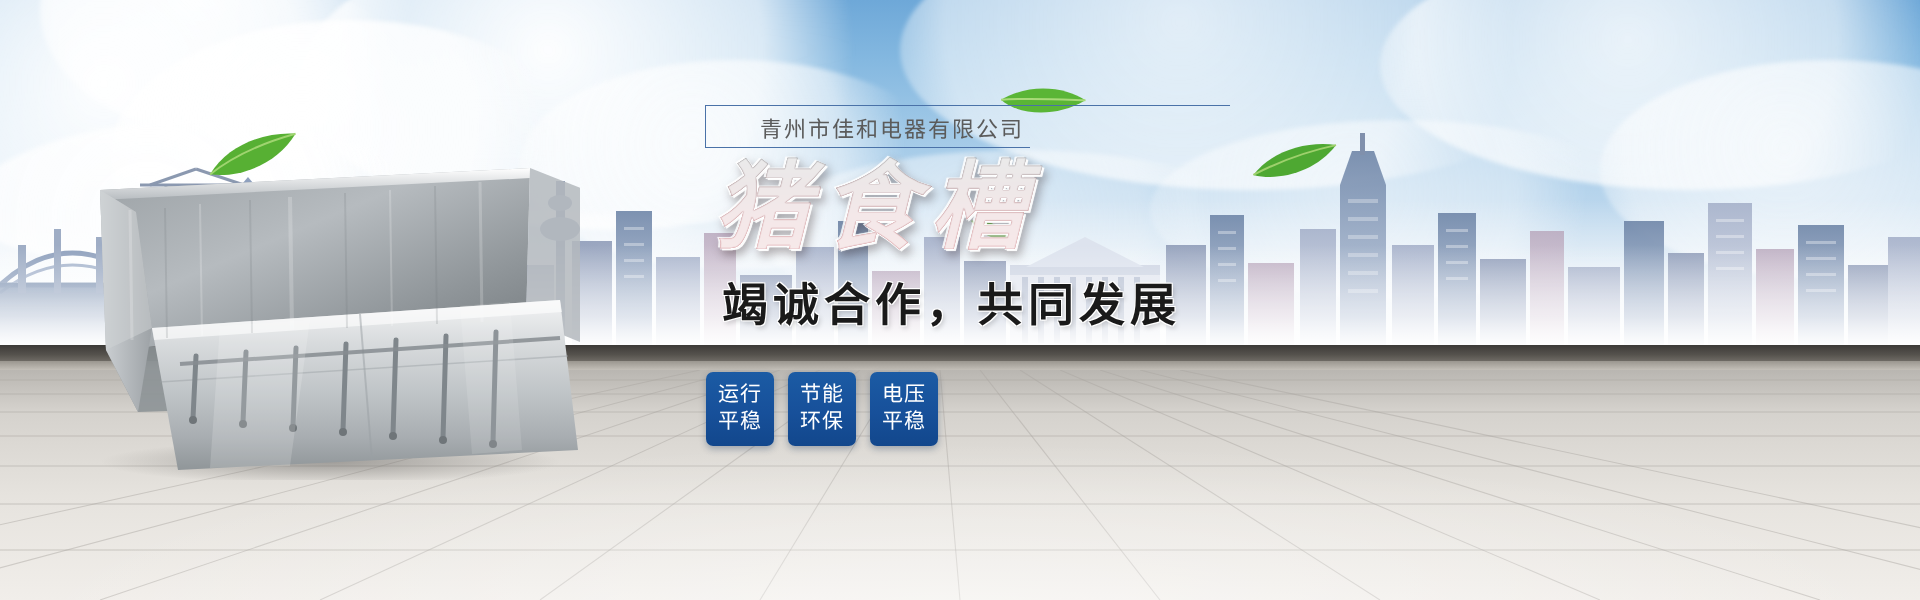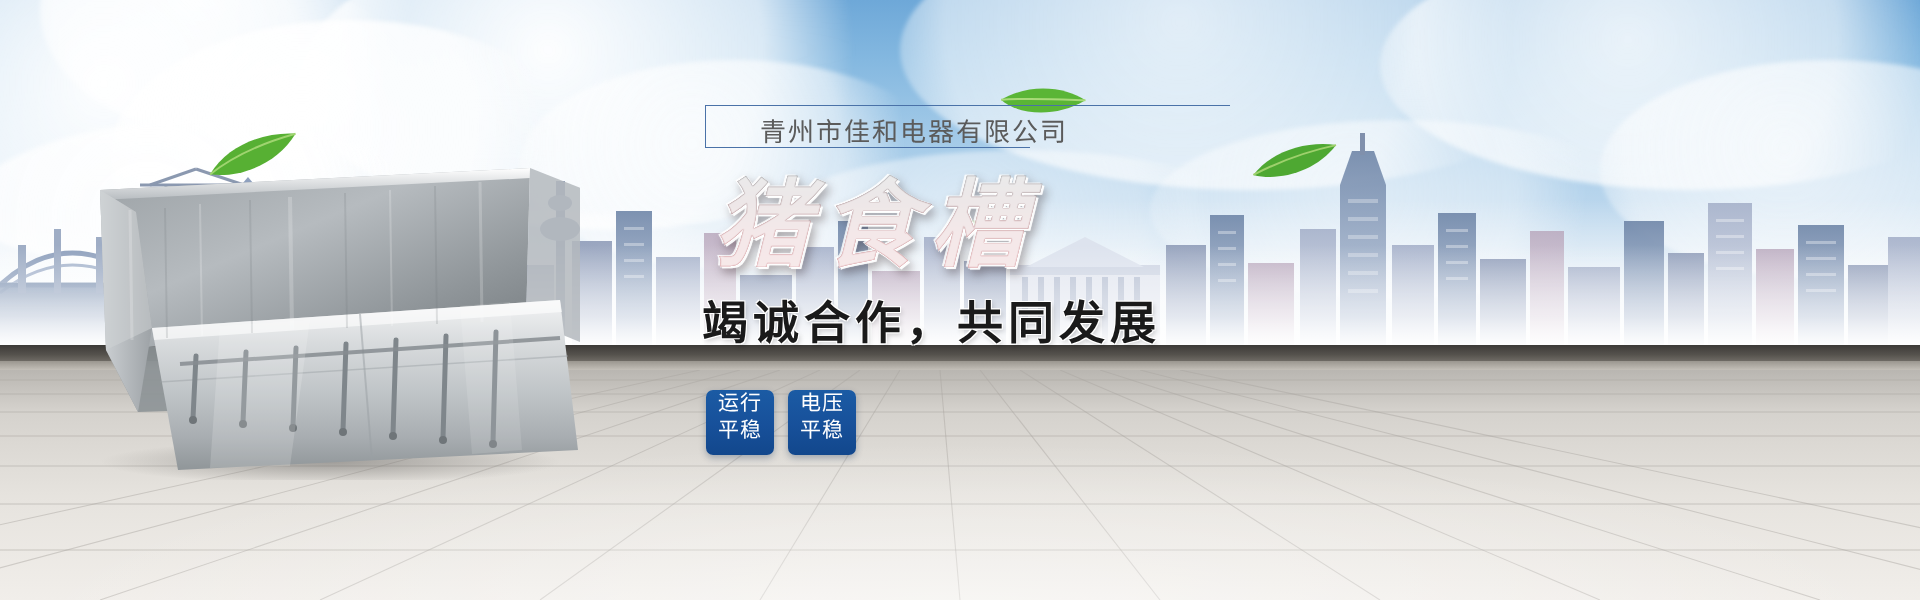--- a/index.html
+++ b/index.html
@@ -103,52 +103,52 @@
   }
   .bracket::before{
     content:""; position:absolute; right:-78px; bottom:-1px; width:78px; height:1px;
     background:transparent;
   }
   .bracket-bottom-gap {
     position:absolute; left:5px; top:52px; width:65px; height:1px; background:#4a72a8;
   }
   .company-name {
     position:absolute; left:60px; top:16px;
-    font-size:26px; letter-spacing:2px; color:#5b5b5b;
+    font-size:22px; letter-spacing:2px; color:#5b5b5b;
     white-space:nowrap;
   }
 
   
   .title {
-    margin-top:18px;
+    margin-top:0;
     font-family:"DejaVu Serif","Liberation Serif",serif;
     font-size:96px; font-weight:700; font-style:italic;
     letter-spacing:12px; line-height:1.05;
     color:#8c1620;
     background:linear-gradient(to bottom,#2f2f33 0%,#4a1218 26%,#8e1a22 58%,#b02028 100%);
     -webkit-background-clip:text; background-clip:text;
     -webkit-text-fill-color:transparent;
     text-shadow:0 0 1px rgba(255,255,255,.9);
     filter:drop-shadow(2px 2px 0 rgba(255,255,255,.95)) drop-shadow(-2px -1px 0 rgba(255,255,255,.85)) drop-shadow(3px 5px 5px rgba(40,20,20,.33));
     white-space:nowrap;
     padding-left:14px;
   }
 
   
   .subtitle {
-    margin-top:10px; padding-left:2px;
+    margin-top:10px; padding-left:22px;
     font-size:46px; font-weight:700; letter-spacing:5px;
     color:#1a1a1a; white-space:nowrap;
     text-shadow:1px 1px 0 #fff, -1px -1px 0 #fff, 1px -1px 0 #fff, -1px 1px 0 #fff, 2px 3px 5px rgba(0,0,0,.18);
   }
 
   
   .badges { display:flex; gap:14px; margin-top:38px; padding-left:6px; }
   .badge {
-    width:68px; padding:0 0 11px;
+    width:68px; padding:9px 0 11px;
     border-radius:7px;
     background:linear-gradient(to bottom,#1b5ba4,#17509a 55%,#12478c);
     color:#fff; text-align:center;
     font-size:21px; font-weight:400; line-height:1.28; letter-spacing:1px;
     box-shadow:0 3px 7px rgba(10,40,80,.3);
   }
   .badge span { display:block; }
 </style>
 </head>
 <body>
@@ -502,19 +502,23 @@
     <div class="title">猪食槽</div>
 
     <div class="subtitle">竭诚合作，共同发展</div>
 
     <div class="badges">
       <div class="badge">
         <span>运行</span>
         <span>平稳</span>
       </div>
       <div class="badge">
+        <span>节能</span>
+        <span>环保</span>
+      </div>
+      <div class="badge">
         <span>电压</span>
         <span>平稳</span>
       </div>
     </div>
 
   </div>
 </div>
 
 </body></html>

